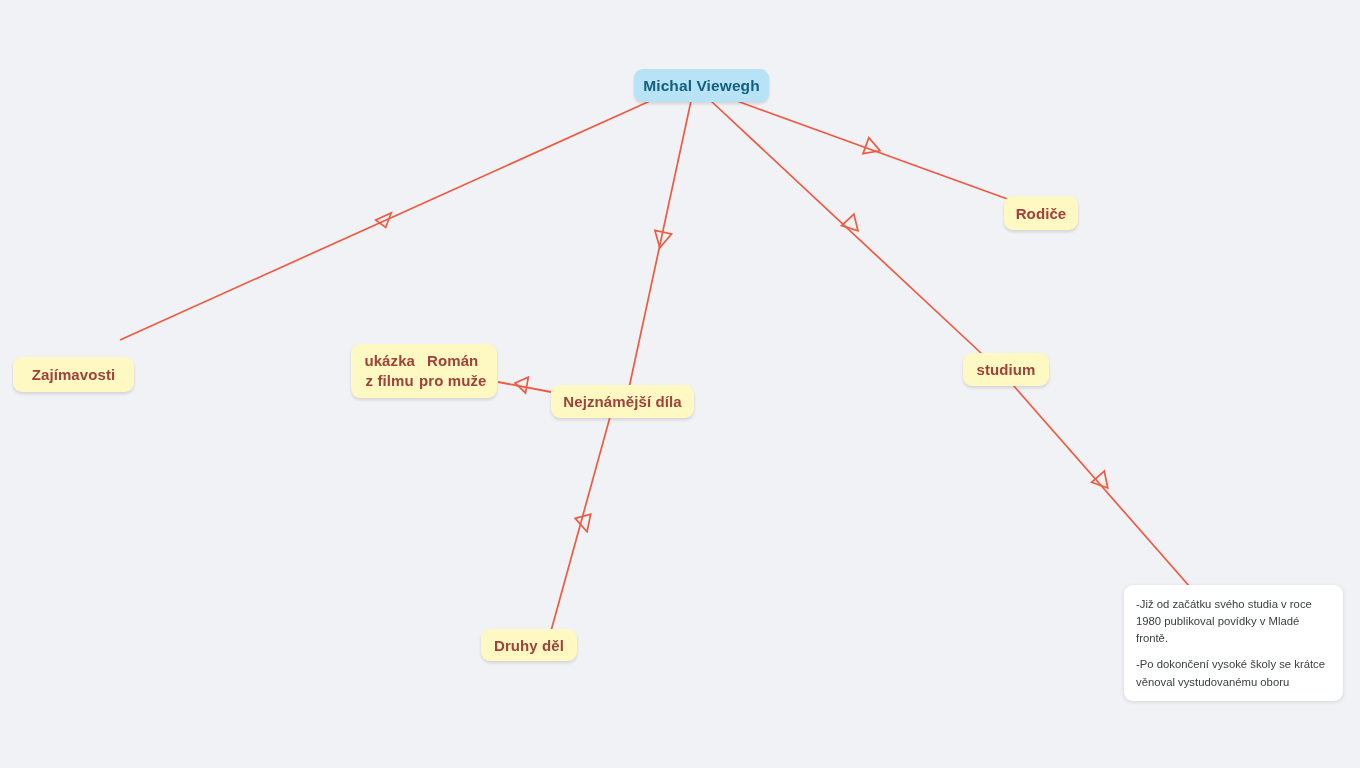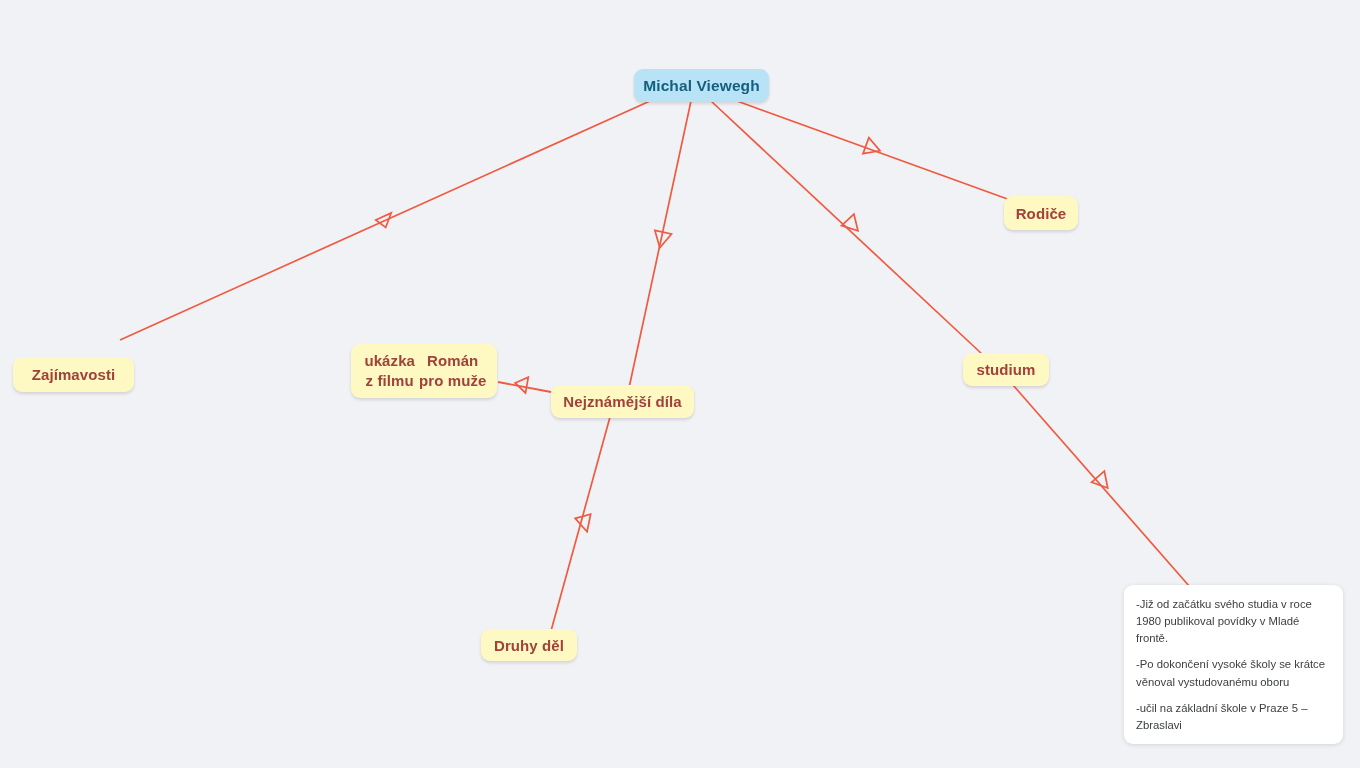--- a/index.html
+++ b/index.html
@@ -133,16 +133,15 @@
 
   <div class="node node-branch" style="left:481px; top:629px; width:96px; height:32px;">Druhy děl</div>
 
   <div class="node node-branch" style="left:1004px; top:196px; width:74px; height:34px;">Rodiče</div>
 
   <div class="node node-branch" style="left:963px; top:353px; width:86px; height:33px;">studium</div>
 
   <div class="note-box" style="left:1124px; top:585px; width:219px;">
     <p>-Již od začátku svého studia v roce 1980 publikoval povídky v Mladé frontě.</p>
     <p>-Po dokončení vysoké školy se krátce věnoval vystudovanému oboru</p>
-    <p>-učil na základní škole v Praze 5 – Zbraslavi</p>
   </div>
 
 </div>
 
 </body></html>

